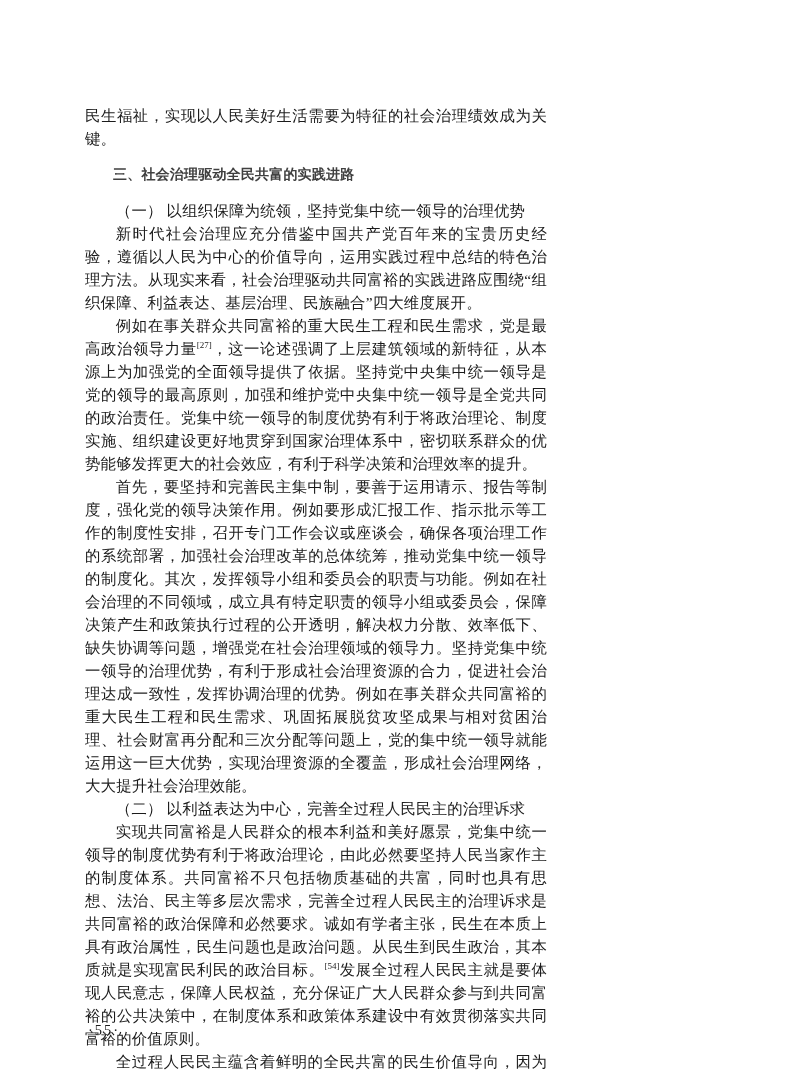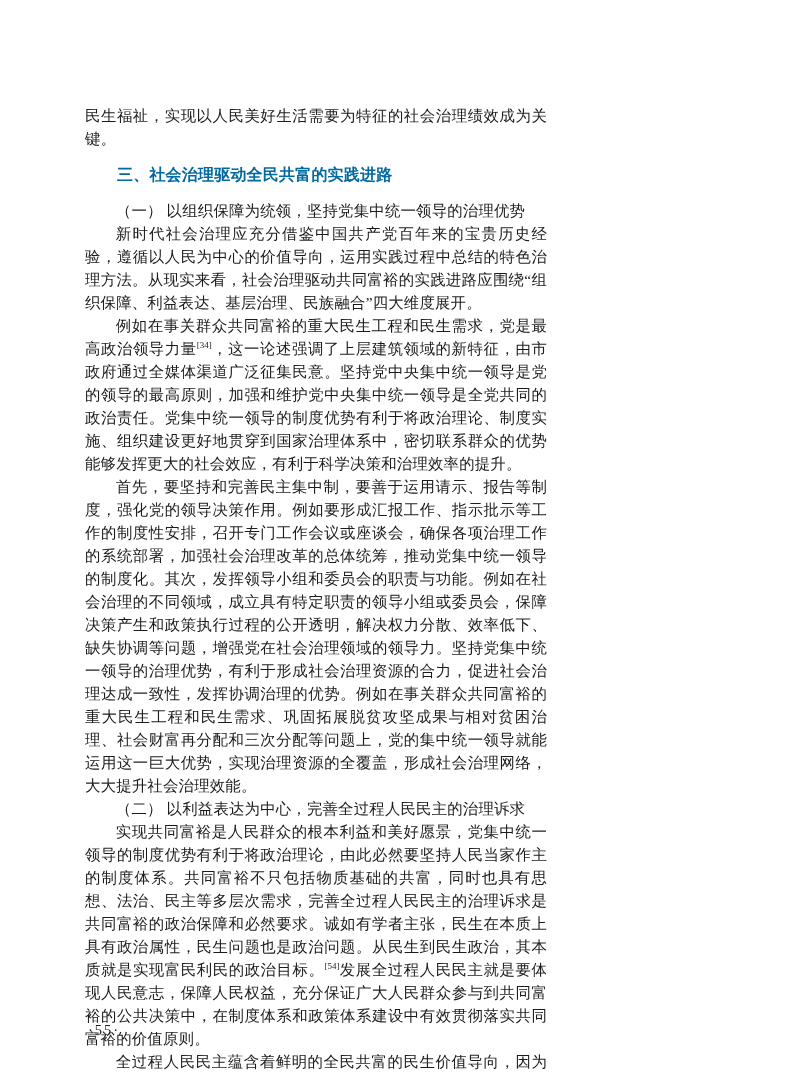--- a/index.html
+++ b/index.html
@@ -26,26 +26,26 @@
   }
   .body-text p {
     margin: 0;
     text-indent: 2em;
   }
   .body-text p.no-indent {
     text-indent: 0;
   }
   h2.section-heading {
     font-family: Liberation Serif, serif;
-    font-size: 16px;
+    font-size: 14px;
     font-weight: bold;
     line-height: 23px;
     margin: 13px 0 13px 0;
     text-indent: 2em;
-    color: #0369a1;
+    color: #404040;
   }
   sup.ref {
     font-size: 9px;
     line-height: 0;
     vertical-align: super;
     letter-spacing: 0;
   }
   .page-number {
     position: absolute;
     left: 88px;
@@ -62,21 +62,21 @@
   <main class="body-text">
 
     <p class="no-indent">民生福祉，实现以人民美好生活需要为特征的社会治理绩效成为关键。</p>
 
     <h2 class="section-heading">三、社会治理驱动全民共富的实践进路</h2>
 
     <p>（一） 以组织保障为统领，坚持党集中统一领导的治理优势</p>
 
     <p>新时代社会治理应充分借鉴中国共产党百年来的宝贵历史经验，遵循以人民为中心的价值导向，运用实践过程中总结的特色治理方法。从现实来看，社会治理驱动共同富裕的实践进路应围绕“组织保障、利益表达、基层治理、民族融合”四大维度展开。</p>
 
-    <p><span>例如在事关群众共同富裕的重大民生工程和民生需求，党是最高政治领导力量</span><sup class="ref">[34]</sup><span>，这一论述强调了上层建筑领域的新特征，由市政府通过全媒体渠道广泛征集民意。坚持党中央集中统一领导是党的领导的最高原则，加强和维护党中央集中统一领导是全党共同的政治责任。党集中统一领导的制度优势有利于将政治理论、制度实施、组织建设更好地贯穿到国家治理体系中，密切联系群众的优势能够发挥更大的社会效应，有利于科学决策和治理效率的提升。</span></p>
+    <p><span>例如在事关群众共同富裕的重大民生工程和民生需求，党是最高政治领导力量</span><sup class="ref">[27]</sup><span>，这一论述强调了上层建筑领域的新特征，从本源上为加强党的全面领导提供了依据。坚持党中央集中统一领导是党的领导的最高原则，加强和维护党中央集中统一领导是全党共同的政治责任。党集中统一领导的制度优势有利于将政治理论、制度实施、组织建设更好地贯穿到国家治理体系中，密切联系群众的优势能够发挥更大的社会效应，有利于科学决策和治理效率的提升。</span></p>
 
     <p>首先，要坚持和完善民主集中制，要善于运用请示、报告等制度，强化党的领导决策作用。例如要形成汇报工作、指示批示等工作的制度性安排，召开专门工作会议或座谈会，确保各项治理工作的系统部署，加强社会治理改革的总体统筹，推动党集中统一领导的制度化。其次，发挥领导小组和委员会的职责与功能。例如在社会治理的不同领域，成立具有特定职责的领导小组或委员会，保障决策产生和政策执行过程的公开透明，解决权力分散、效率低下、缺失协调等问题，增强党在社会治理领域的领导力。坚持党集中统一领导的治理优势，有利于形成社会治理资源的合力，促进社会治理达成一致性，发挥协调治理的优势。例如在事关群众共同富裕的重大民生工程和民生需求、巩固拓展脱贫攻坚成果与相对贫困治理、社会财富再分配和三次分配等问题上，党的集中统一领导就能运用这一巨大优势，实现治理资源的全覆盖，形成社会治理网络，大大提升社会治理效能。</p>
 
     <p>（二） 以利益表达为中心，完善全过程人民民主的治理诉求</p>
 
     <p><span>实现共同富裕是人民群众的根本利益和美好愿景，党集中统一领导的制度优势有利于将政治理论，由此必然要坚持人民当家作主的制度体系。共同富裕不只包括物质基础的共富，同时也具有思想、法治、民主等多层次需求，完善全过程人民民主的治理诉求是共同富裕的政治保障和必然要求。诚如有学者主张，民生在本质上具有政治属性，民生问题也是政治问题。从民生到民生政治，其本质就是实现富民利民的政治目标。</span><sup class="ref">[54]</sup><span>发展全过程人民民主就是要体现人民意志，保障人民权益，充分保证广大人民群众参与到共同富裕的公共决策中，在制度体系和政策体系建设中有效贯彻落实共同富裕的价值原则。</span></p>
 
     <p>全过程人民民主蕴含着鲜明的全民共富的民生价值导向，因为民生建设最终要依靠体制机制改革赋予和保障公民平等的民生权利，确保城乡融合发展和不同群体平等共享经济发展成果。在共同富裕的民生建设进程中，人们的参与意识、监督意识、维权意识、公平意识也在不断强化，同时以此为目标的社会政策和治理结构也必然要求完善全过程人民民主。例如广东深圳探索实行“民生实事票决制”，由市政府通过全媒体渠道广泛征集民意，根据各级人大代表的相关意见，拟定一批民生实事项目参与票决。经过充分的可行性论证和评估，并召开专题座谈会，充分吸纳人大代表、群众的意见，最终由全体人大代表审议和投票表决，确定民生实事项目并向社会公示。再如，浙江绍兴开展“智能议事助推共同富裕”活动，依托全过程民主智能化议事平台赋能社会治理，在实践中获取民生建设题源，分类纳入议事计划，开展专项报告、联民议事、视察调研，实现低成本、常态化、多途径助力高质量发展共同富裕示范区建设。</p>
 
   </main>

